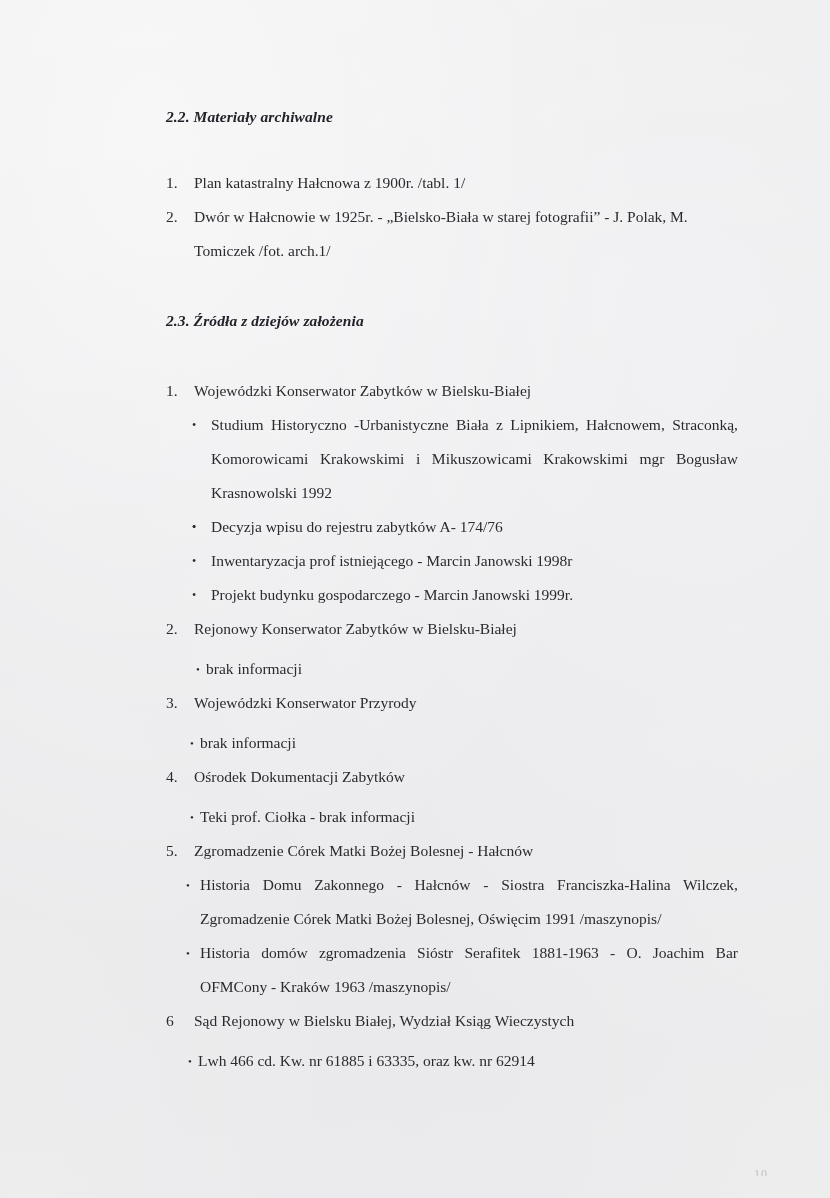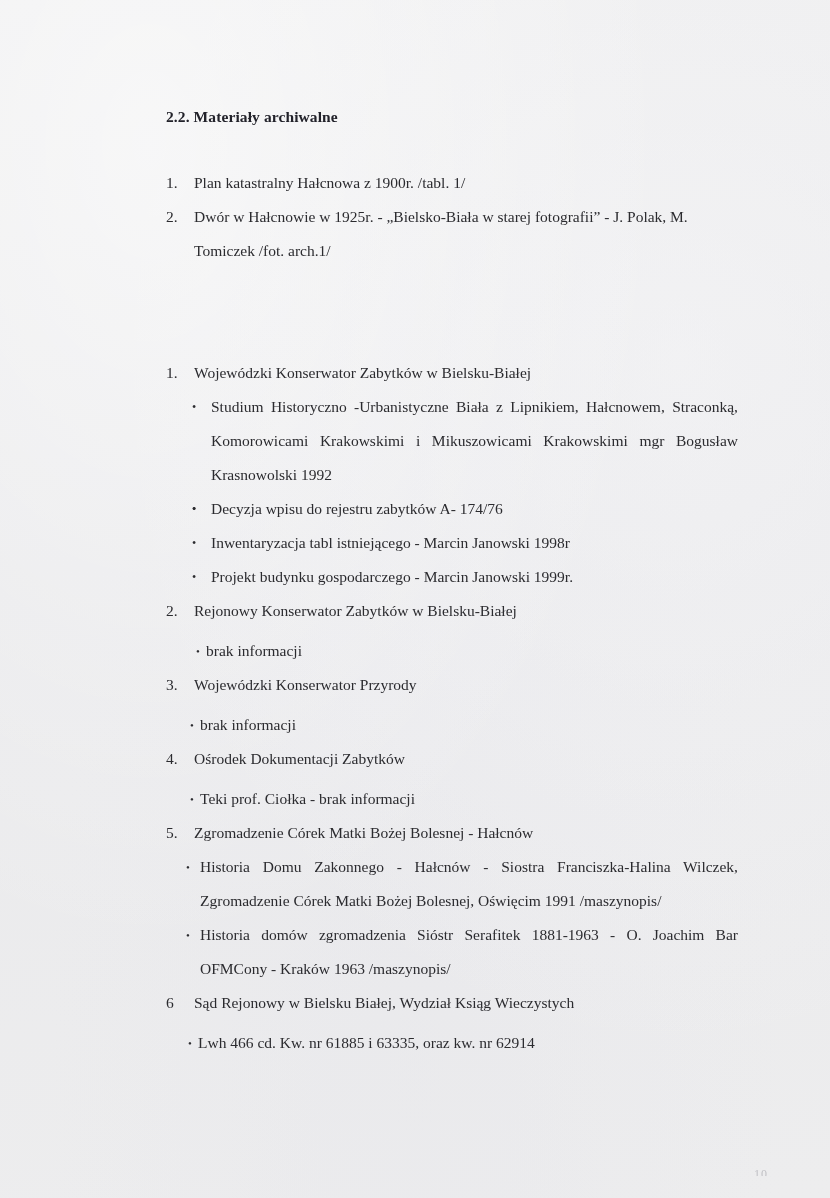--- a/index.html
+++ b/index.html
@@ -41,20 +41,21 @@
     width: 572px;
   }
 
   h2.section-head {
     font-size: 15.5px;
     font-weight: bold;
     letter-spacing: 0.1px;
     margin: 0;
     padding: 0;
     color: #22222a;
+    font-style: italic;
   }
 
   .gap-after-head { height: 40px; }
   .gap-between-sections { height: 44px; }
   .gap-after-head-2 { height: 44px; }
 
   
   ol.num-list {
     list-style: none;
     margin: 0;
@@ -180,20 +181,21 @@
         <span class="num-text">Plan katastralny Hałcnowa z 1900r. /tabl. 1/</span>
       </li>
       <li>
         <span class="num-marker">2.</span>
         <span class="num-text">Dwór w Hałcnowie w 1925r. -  „Bielsko-Biała w starej fotografii” - J. Polak, M. Tomiczek  /fot. arch.1/</span>
       </li>
     </ol>
 
     <div class="gap-between-sections"></div>
 
+    <h2 class="section-head">2.3. Źródła  z dziejów założenia</h2>
 
     <div class="gap-after-head-2"></div>
 
     <ol class="num-list">
 
       <li>
         <span class="num-marker">1.</span>
         <span class="num-text">Wojewódzki Konserwator Zabytków w Bielsku-Białej</span>
       </li>
       <ul class="bul-list bul-wide">
@@ -203,21 +205,21 @@
         </li>
         <li>
           <span class="bul-marker">•</span>
         </li>
         <li>
           <span class="bul-marker">•</span>
           <span class="bul-text nojust">Decyzja  wpisu do rejestru zabytków A- 174/76</span>
         </li>
         <li>
           <span class="bul-marker">•</span>
-          <span class="bul-text nojust">Inwentaryzacja tabl istniejącego  - Marcin Janowski 1998r</span>
+          <span class="bul-text nojust">Inwentaryzacja prof istniejącego  - Marcin Janowski 1998r</span>
         </li>
         <li>
           <span class="bul-marker">•</span>
           <span class="bul-text nojust"> Projekt budynku gospodarczego - Marcin Janowski 1999r.</span>
         </li>
       </ul>
 
       <li>
         <span class="num-marker">2.</span>
         <span class="num-text">Rejonowy Konserwator Zabytków w Bielsku-Białej</span>

